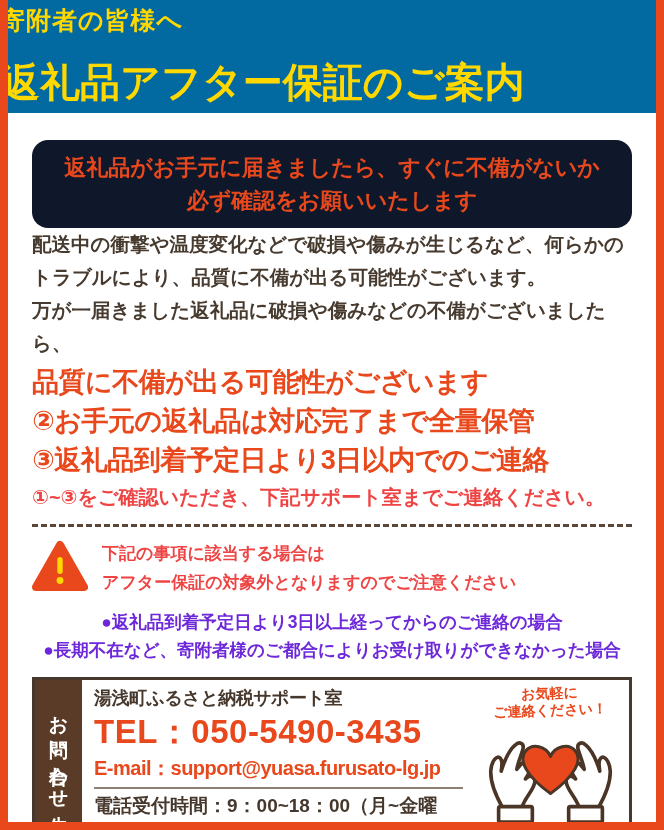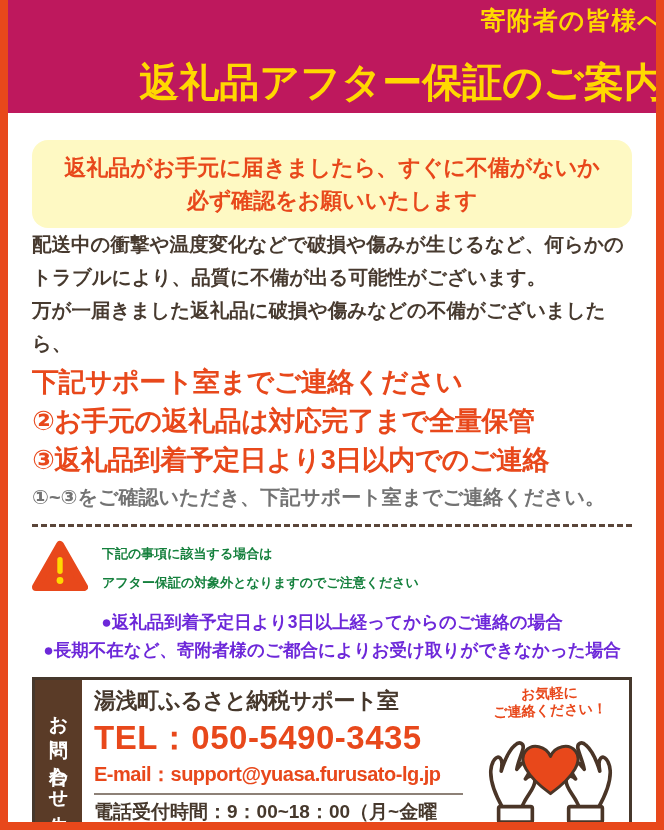--- a/index.html
+++ b/index.html
@@ -8,55 +8,55 @@
   .page {
     position:relative; width:664px; height:830px; background:#fff;
     overflow:hidden; margin:0 auto;
   }
   .frame {
     position:absolute; inset:0; pointer-events:none; z-index:5;
     border-left:8px solid #e8481b; border-right:8px solid #e8481b; border-bottom:8px solid #e8481b;
   }
   
   .header {
-    width:100%; height:113px; background:#be185d; color:#ffd800;
-    display:flex; flex-direction:column; align-items:flex-end; justify-content:center;
+    width:100%; height:113px; background:#0369a1; color:#ffd800;
+    display:flex; flex-direction:column; align-items:flex-start; justify-content:center;
   }
   .header-sub { font-size:25px; font-weight:800; letter-spacing:1px; }
   .header-title { font-size:40px; font-weight:800; letter-spacing:0px; margin-top:18px; }
   
   .content { padding:0 32px; }
   .notice-box {
-    margin-top:27px; height:88px; background:#fef9c3; border-radius:16px;
+    margin-top:27px; height:88px; background:#0f172a; border-radius:16px;
     display:flex; flex-direction:column; align-items:center; justify-content:center;
     color:#e8481b; font-size:22px; font-weight:800; line-height:33px;
   }
   .body-text { font-size:19.5px; font-weight:600; line-height:33px; color:#473a2f; }
   .steps { margin-top:3px; font-size:27px; font-weight:800; line-height:39px; color:#e8481b; letter-spacing:-0.5px; }
-  .confirm-line { margin-top:4px; font-size:20px; font-weight:600; color:#737373; }
+  .confirm-line { margin-top:4px; font-size:20px; font-weight:600; color:#ef4444; }
   .dashed-divider { margin-top:13px; border:none; border-top:3px dashed #5b463a; }
   .warning { margin-top:12px; display:flex; align-items:center; gap:14px; }
   .warning-icon-wrap { flex:0 0 auto; }
-  .warning-text { font-size:13px; font-weight:800; color:#15803d; line-height:29px; }
+  .warning-text { font-size:17px; font-weight:800; color:#ef4444; line-height:29px; }
   .exclusions { margin-top:11px; font-size:17.5px; font-weight:700; color:#6d28d9; line-height:28px;text-align:center; }
   
   .contact-box {
     margin-top:13px; height:150px; border:3px solid #46382c; background:#fff;
     display:flex; overflow:hidden;
   }
   .contact-strip {
     width:47px; background:#5a3b27; color:#fff; flex:0 0 auto;
     display:flex; align-items:center; justify-content:center;
   }
   .contact-strip-label {
     writing-mode:vertical-rl; text-orientation:upright;
     font-size:19px; font-weight:800; letter-spacing:2px;
   }
   .contact-main { flex:1 1 auto; padding:5px 0 5px 12px; min-width:0; }
-  .contact-office { font-size:22px; font-weight:800; color:#46382c; margin-top:1px; letter-spacing:-0.5px; }
+  .contact-office { font-size:18px; font-weight:800; color:#46382c; margin-top:1px; letter-spacing:-0.5px; }
   .contact-tel { font-size:33px; font-weight:800; color:#e8481b; margin-top:0px; letter-spacing:0.5px; }
   .contact-email { font-size:20px; font-weight:700; color:#e8481b; margin-top:0px; letter-spacing:-0.5px; }
   .contact-divider { border:none; border-top:2px solid #8d8177; margin:5px 8px 4px 0; }
   .contact-hours { font-size:19px; font-weight:700; color:#46382c; }
   .contact-illustration {
     width:158px; flex:0 0 auto; display:flex; flex-direction:column; align-items:center;
     padding-top:5px;
   }
   .callout { color:#e8481b; font-weight:800; text-align:center; transform:rotate(-2deg); line-height:17px; }
   .callout-line1 { font-size:14px; }
@@ -80,21 +80,21 @@
       <div>必ず確認をお願いいたします</div>
     </div>
 
     <div class="body-text">
       <div>配送中の衝撃や温度変化などで破損や傷みが生じるなど、何らかの</div>
       <div>トラブルにより、品質に不備が出る可能性がございます。</div>
       <div>万が一届きました返礼品に破損や傷みなどの不備がございましたら、</div>
     </div>
 
     <div class="steps">
-      <div>下記サポート室までご連絡ください</div>
+      <div>品質に不備が出る可能性がございます</div>
       <div>②お手元の返礼品は対応完了まで全量保管</div>
       <div>③返礼品到着予定日より3日以内でのご連絡</div>
     </div>
 
     <div class="confirm-line">①~③をご確認いただき、下記サポート室までご連絡ください。</div>
 
     <hr class="dashed-divider">
 
     <div class="warning">
       <span class="warning-icon-wrap">

